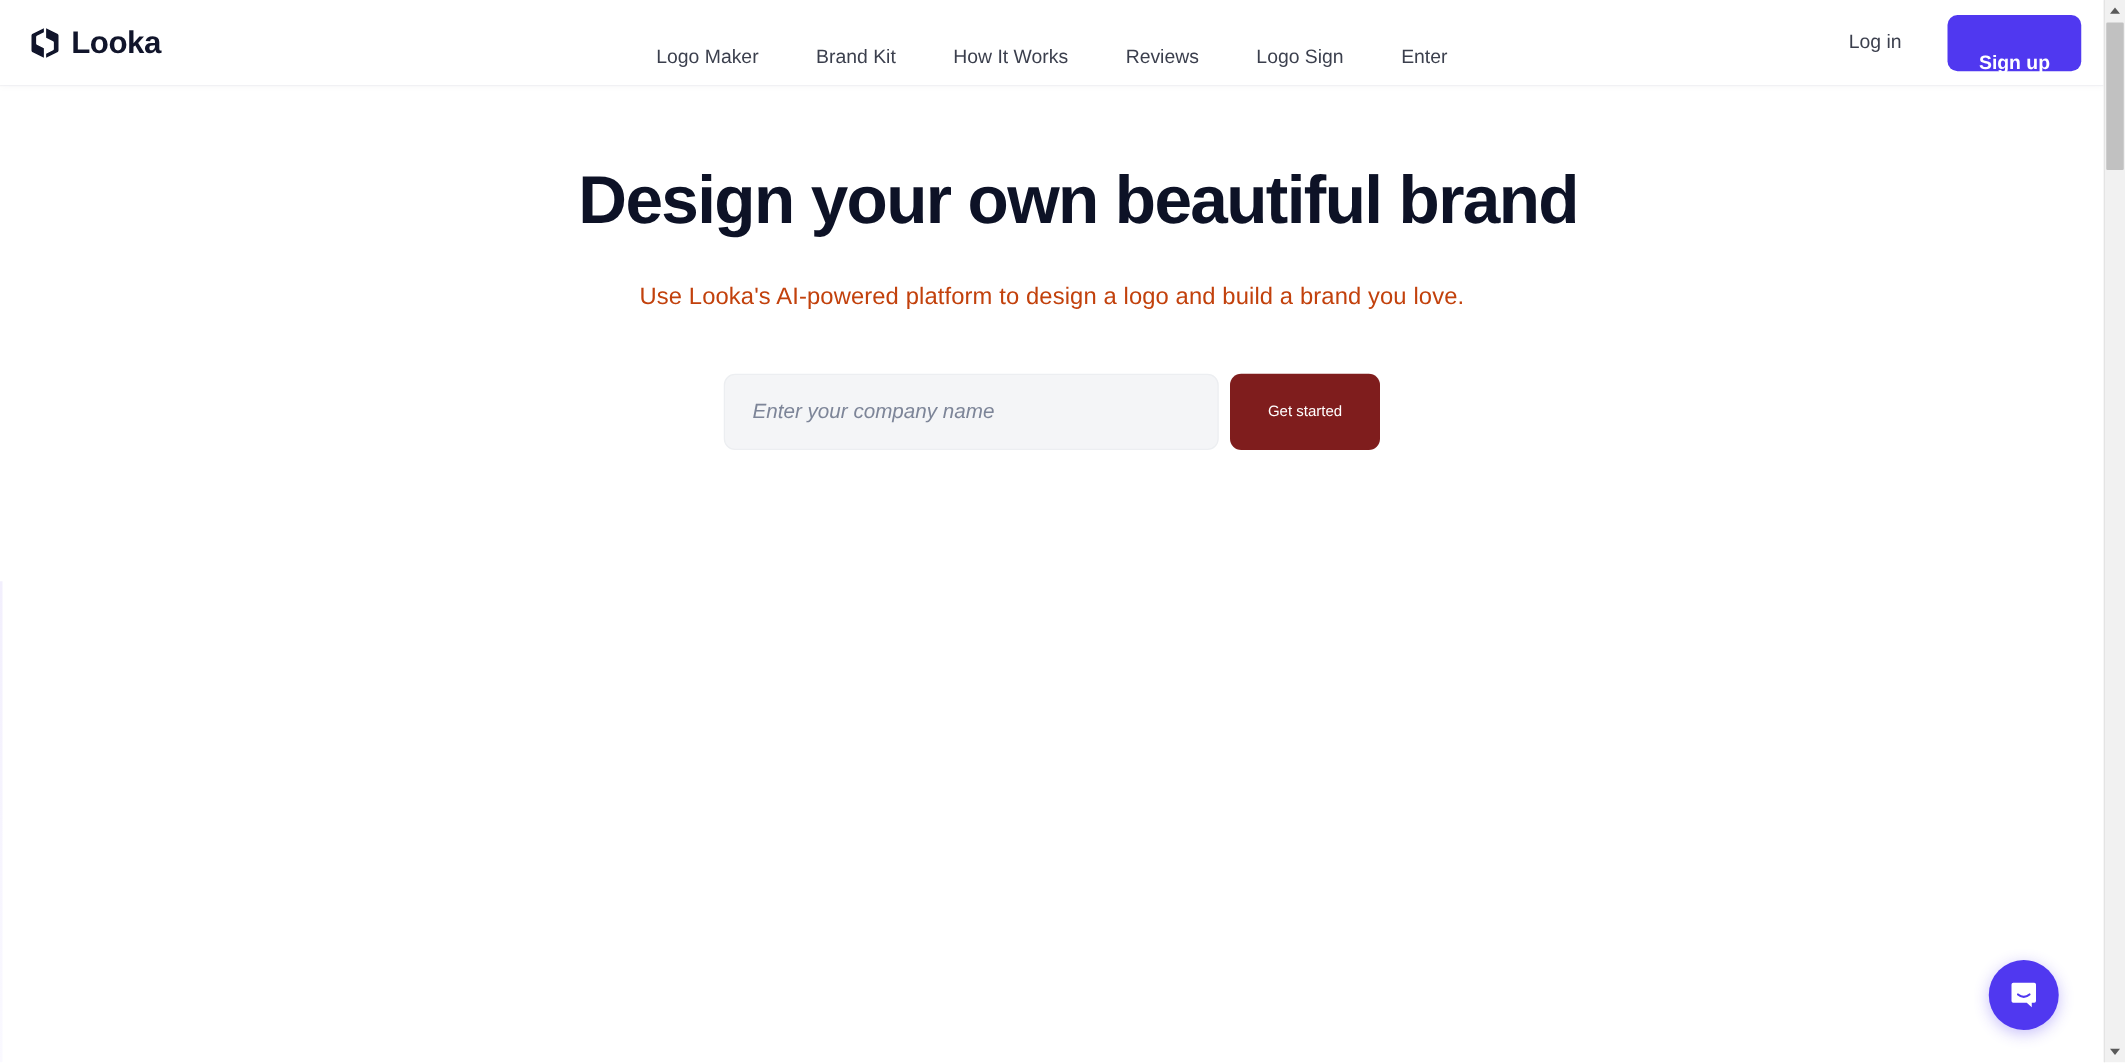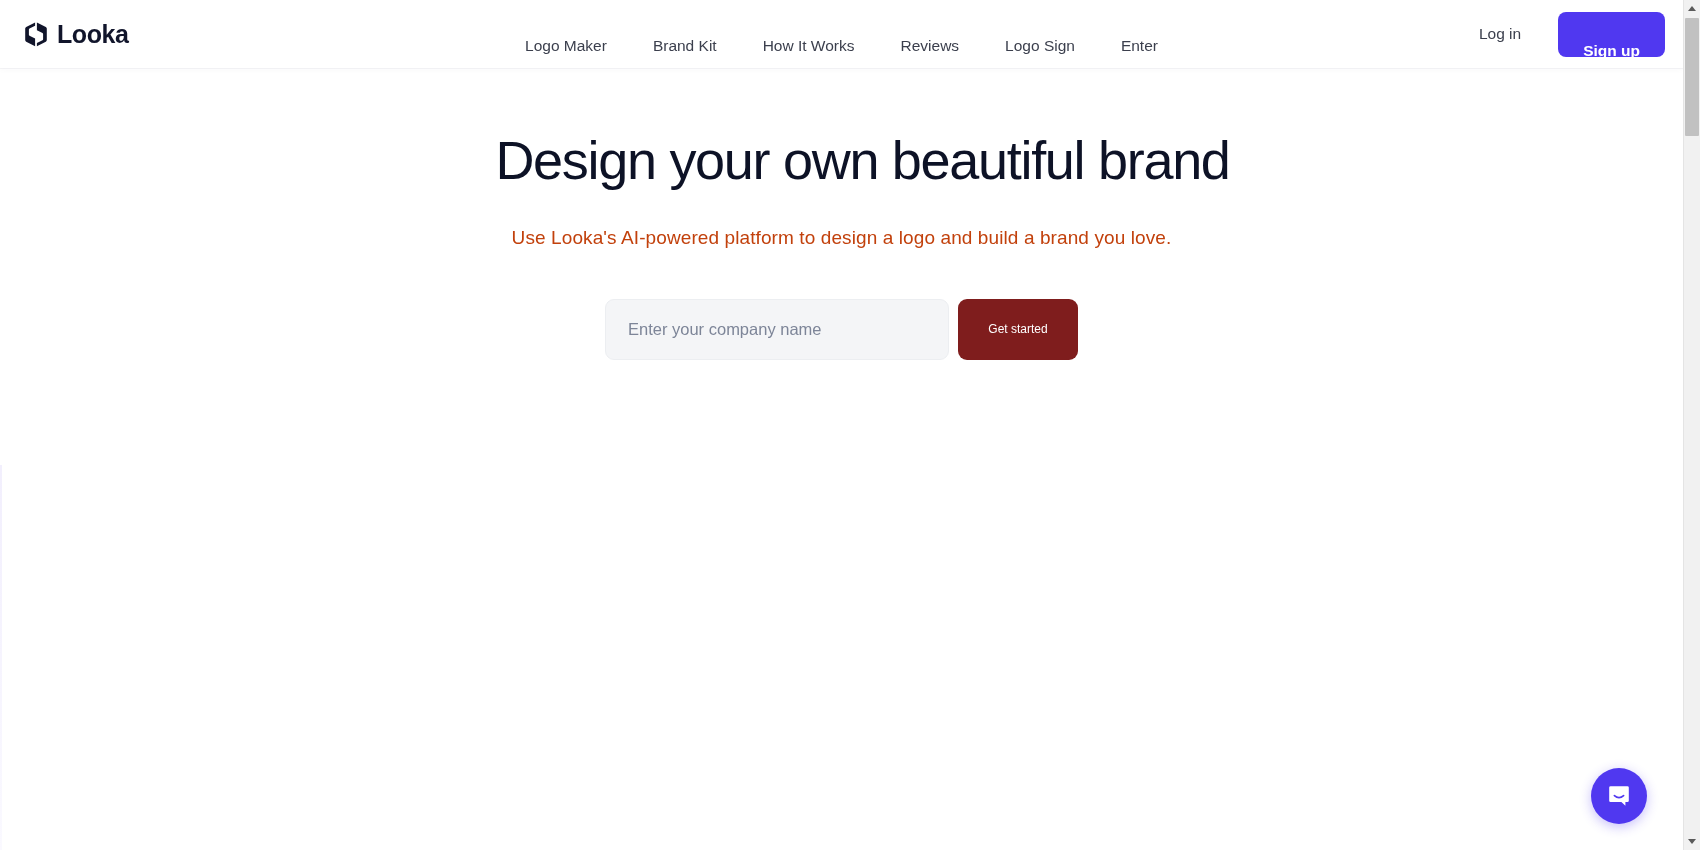--- a/index.html
+++ b/index.html
@@ -119,21 +119,21 @@
   }
 
   
   .hero {
     padding-top: 62px;
     text-align: center;
     background: #ffffff;
   }
   .hero-title {
     font-size: 54px;
-    font-weight: normal;
+    font-weight: bold;
     color: #0d1226;
     letter-spacing: -1.3px;
     line-height: 1.12;
     padding-left: 42px;
   }
   .hero-subtitle {
     margin-top: 34px;
     font-size: 19px;
     color: #c2410c;
     line-height: 1.5;
@@ -142,30 +142,31 @@
 
   
   .hero-form {
     margin-top: 46px;
     display: flex;
     justify-content: center;
     align-items: stretch;
     gap: 9px;
   }
   .company-input {
-    width: 344px;
+    width: 396px;
     height: 61px;
     background: #f4f5f7;
     border: 1px solid #eceef1;
     border-radius: 9px;
     padding: 0 22px;
     font-family: "Liberation Sans", sans-serif;
     font-size: 16.5px;
     color: #23273a;
     outline: none;
+    font-style: italic;
   }
   .company-input::placeholder { color: #7d8598; }
 
   .get-started-button {
     background: #7f1d1d;
     color: #ffffff;
     font-family: "Liberation Sans", sans-serif;
     font-size: 12px;
     font-weight: normal;
     border: none;

